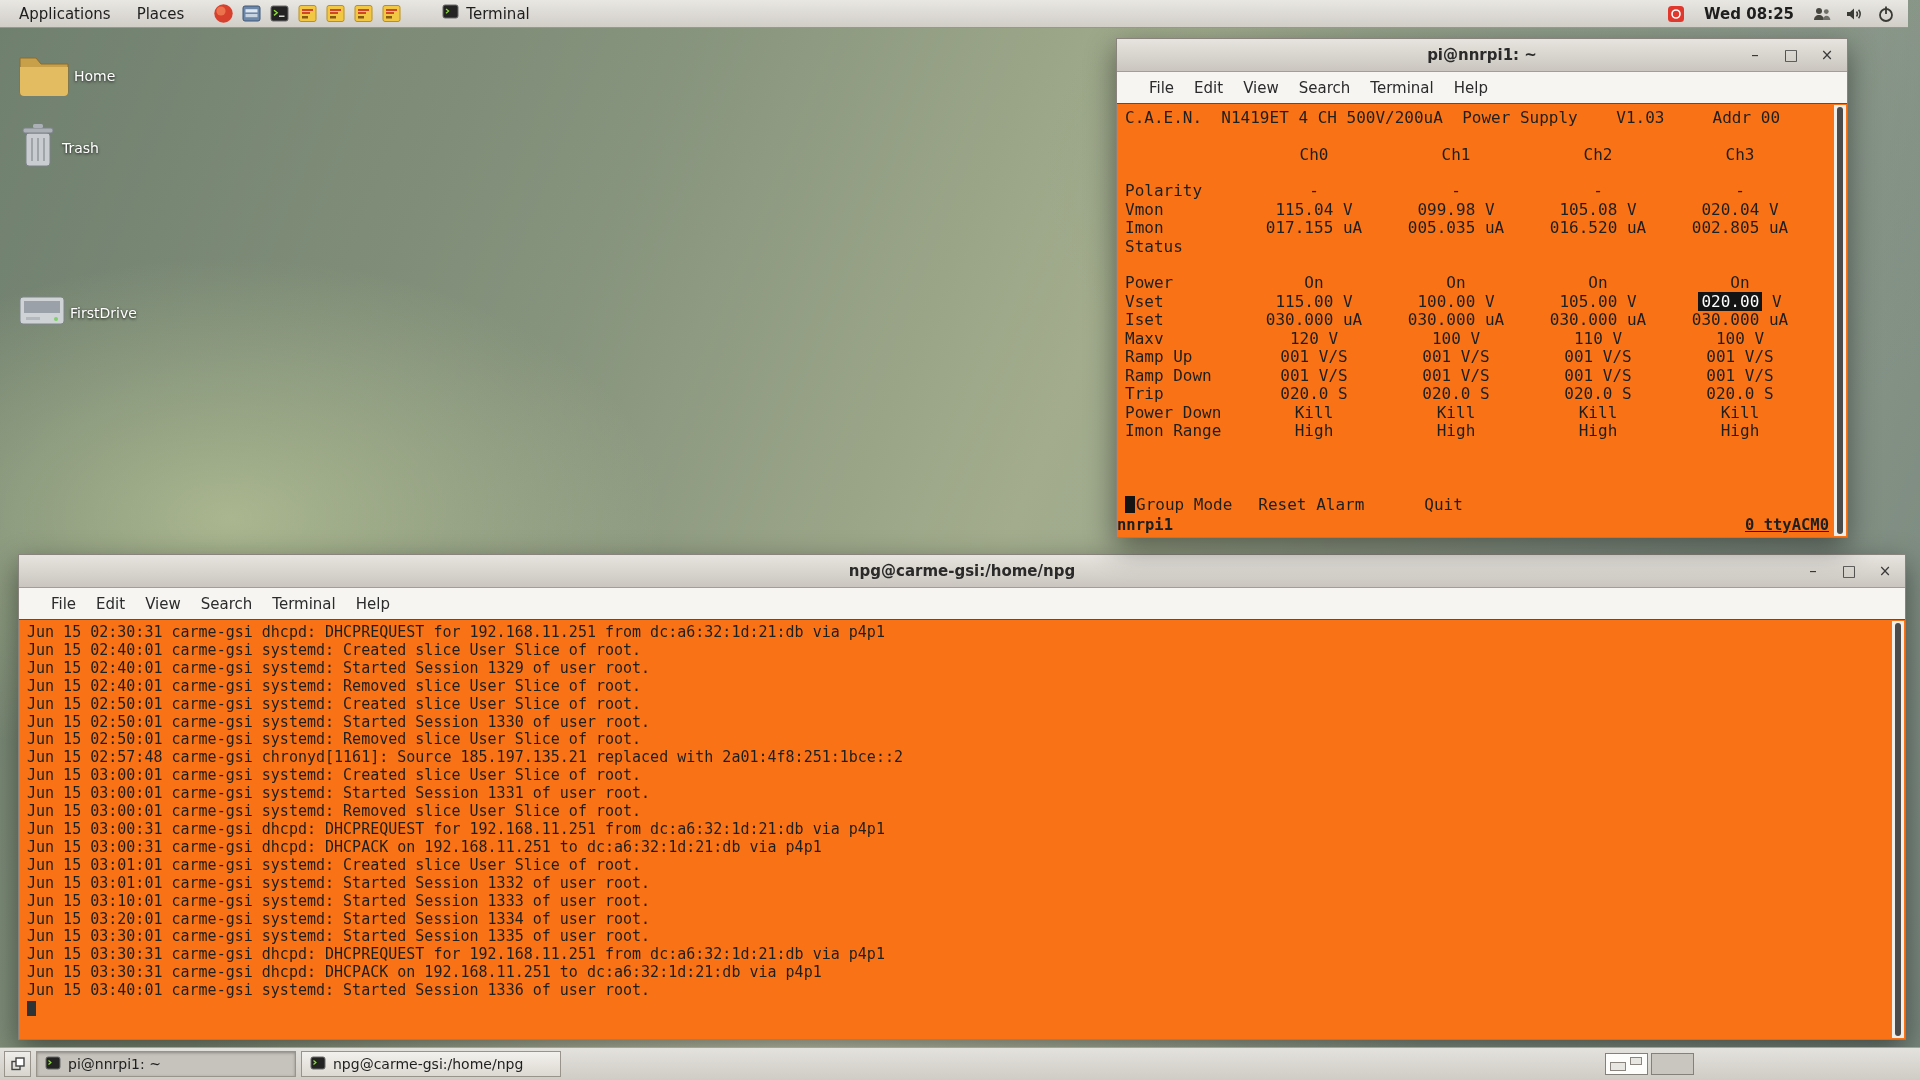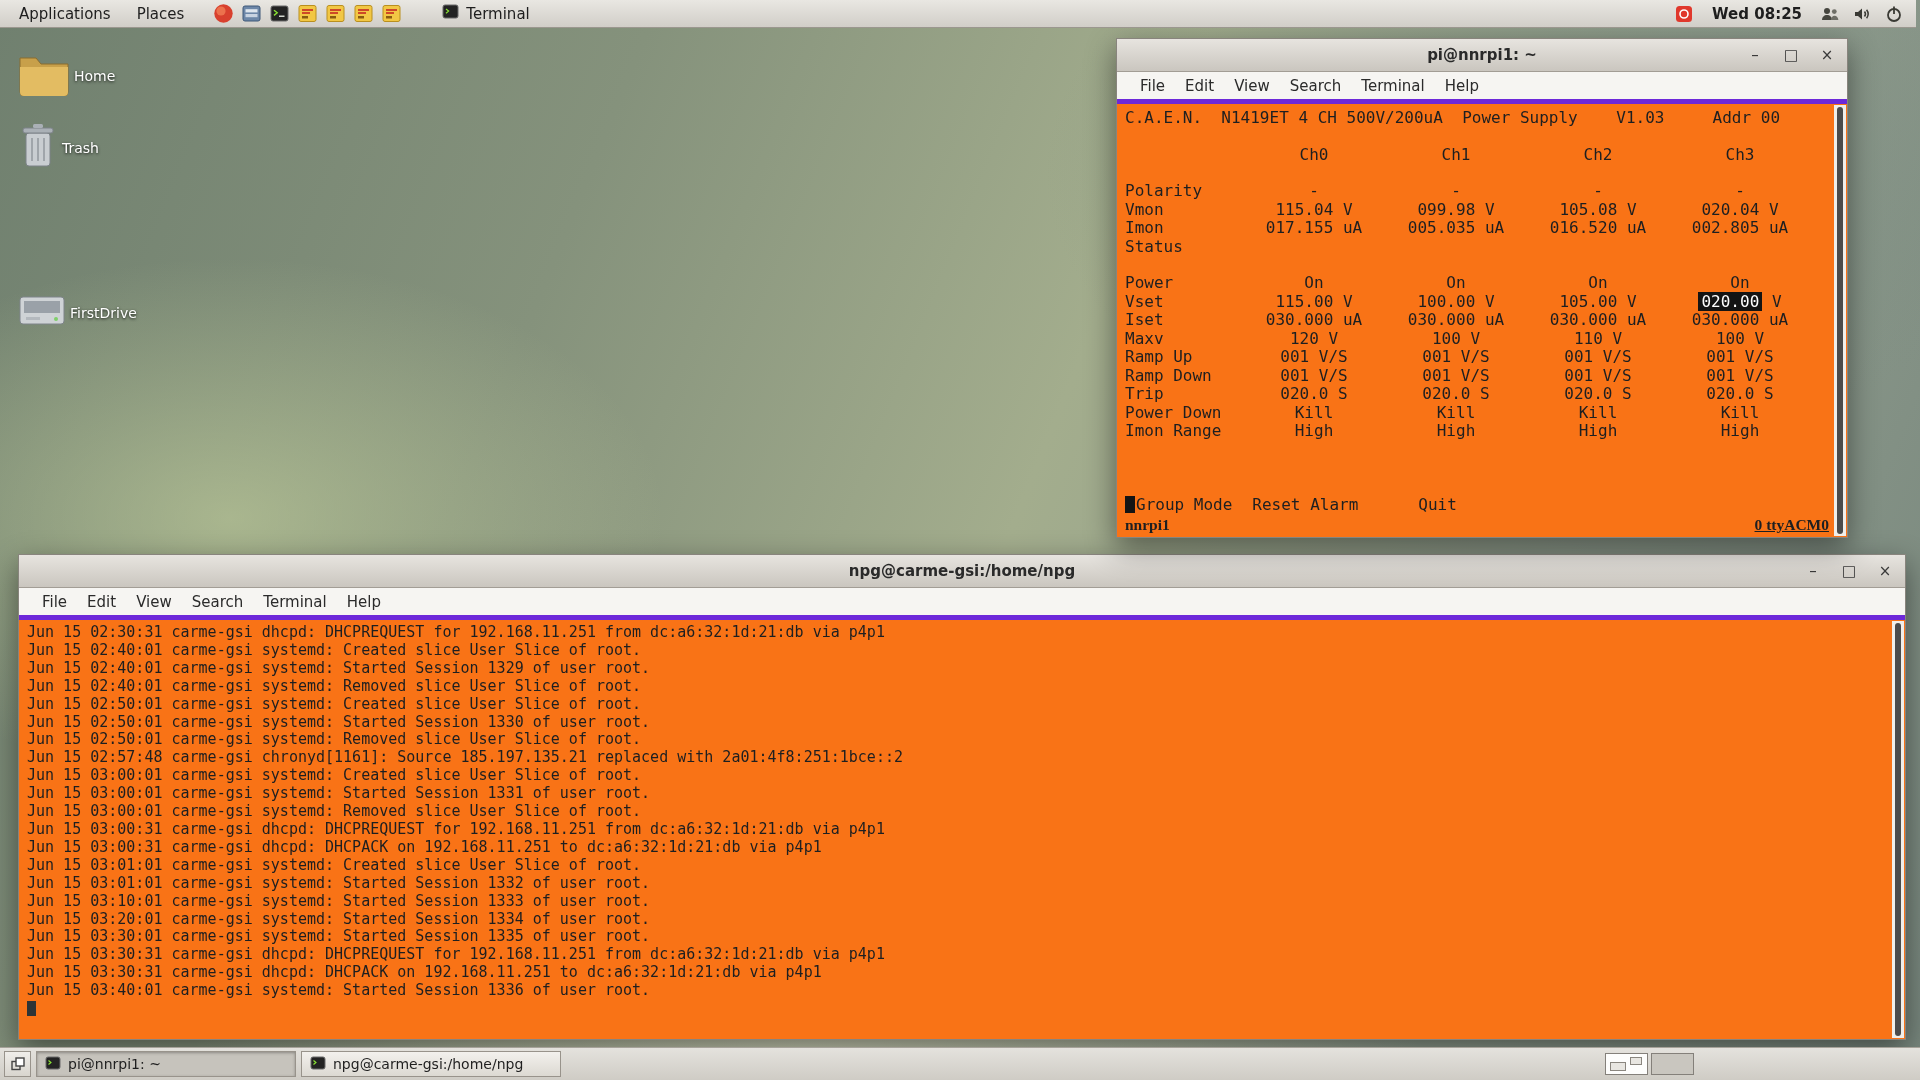--- a/index.html
+++ b/index.html
@@ -7,21 +7,21 @@
   body { font-family:"DejaVu Sans","Liberation Sans",sans-serif; overflow:hidden; background:#777; }
   .screen { position:relative; width:1920px; height:1080px; overflow:hidden;
     background:
       radial-gradient(ellipse 700px 420px at 12% 48%, rgba(198,210,158,.60), transparent 62%),
       radial-gradient(ellipse 950px 540px at 42% 100%, rgba(224,225,204,.65), transparent 65%),
       radial-gradient(ellipse 820px 500px at 80% 16%, rgba(118,136,126,.50), transparent 60%),
       linear-gradient(112deg,#70806f 0%,#85927c 28%,#a3ad8d 52%,#8e9b8c 76%,#76857c 100%);
   }
 
   
-  .top-panel { position:absolute; top:0; left:0; right:4px; height:28px;
+  .top-panel { position:absolute; top:0; left:0; right:12px; height:28px;
     background:linear-gradient(#e9e7e2,#d1cec8); border-bottom:1px solid #9b978f;
     display:flex; align-items:center; padding:0 8px; gap:4px; font-size:15px; color:#1e1e1e; z-index:50; }
   .panel-menu { padding:3px 11px; border-radius:2px; cursor:default; }
   .launchers { display:flex; align-items:center; gap:7px; margin-left:14px; }
   .launcher { width:21px; height:21px; display:flex; align-items:center; justify-content:center; }
   .panel-task { display:flex; align-items:center; gap:7px; margin-left:26px; padding:2px 10px; }
   .panel-spacer { flex:1; }
   .clock { font-weight:bold; margin:0 10px; }
   .tray-icon { width:20px; height:20px; display:flex; align-items:center; justify-content:center; margin:0 4px; }
 
@@ -30,41 +30,41 @@
     color:#fff; font-size:14px; text-shadow:0 1px 3px rgba(0,0,0,.85); cursor:default; }
 
   
   .window { position:absolute; background:#fff; border:1px solid #88847d; box-shadow:0 10px 28px rgba(0,0,0,.45); }
   .titlebar { height:33px; background:linear-gradient(#e7e4df,#cac6bf); border-bottom:1px solid #a29d95;
     position:relative; display:flex; align-items:center; }
   .titlebar .title { position:absolute; left:0; right:0; text-align:center; font-weight:bold; font-size:15px; color:#2a2a2a; }
   .win-buttons { position:absolute; right:10px; top:0; bottom:0; display:flex; align-items:center; gap:16px; }
   .win-btn { width:20px; height:20px; display:flex; align-items:center; justify-content:center;
     font-size:15px; color:#3a3a3a; line-height:1; }
-  .menubar { height:32px; background:#f6f5f2; border-bottom:5px solid #6d28d9; display:flex; align-items:center;
-    padding:0 13px; font-size:15px; color:#2b2b2b; }
+  .menubar { height:32px; background:#f6f5f2; border-bottom:1px solid #6d28d9; display:flex; align-items:center;
+    padding:0 22px; font-size:15px; color:#2b2b2b; }
   .menu-item { padding:5px 10px; }
   .term-body { position:relative; font-family:"DejaVu Sans Mono","Liberation Mono",monospace;
     background:#f97316; color:#1d1f21; overflow:hidden; }
 
   
   .term1 { left:1116px; top:38px; width:732px; height:500px; z-index:20; }
   .term1 .term-body { height:433px; font-size:16px; line-height:18.5px; padding:5px 8px 0 8px; }
   .ps-title { white-space:pre; margin-bottom:18px; }
   .ps-row { display:grid; grid-template-columns:118px 142px 142px 142px 142px; white-space:pre; }
   .ps-channels { margin-bottom:18px; }
   .ps-label { text-align:left; }
   .ps-val { text-align:center; }
   .gap-top { margin-top:18px; }
   .hl { background:#141414; color:#ffffff; padding:0 3px; }
   .ps-footer { margin-top:55px; display:flex; align-items:center; }
   .cursor1 { width:10px; height:17px; background:#141414; display:inline-block; margin-right:1px; flex:none; }
-  .fm1 { margin-right:20px; } .fm2 { margin-right:60px; }
-  .statusbar { position:absolute; left:8px; right:18px; bottom:3px; display:flex; justify-content:space-between;
-    font-weight:bold; font-size:15.5px;font-family:Liberation Serif, serif; }
+  .fm1 { margin-right:26px; } .fm2 { margin-right:60px; }
+  .statusbar { position:absolute; left:0; right:18px; bottom:3px; display:flex; justify-content:space-between;
+    font-weight:bold; font-size:15.5px; }
   .statusbar .underlined { text-decoration:underline; }
   .scrollbar { position:absolute; top:1px; bottom:1px; right:1px; width:12px; background:#f0eeea; }
   .scroll-thumb { position:absolute; top:2px; bottom:2px; left:3px; width:6px; background:#4b4b4b; border-radius:3px; }
 
   
   .term2 { left:18px; top:554px; width:1888px; height:486px; z-index:10; }
   .term2 .term-body { height:419px; font-size:15px; line-height:17.9px; padding:4px 8px 0 8px; }
   .log-line { white-space:pre; }
   .cursor2 { display:inline-block; width:9px; height:15px; background:#2e3436; vertical-align:middle; }
 

